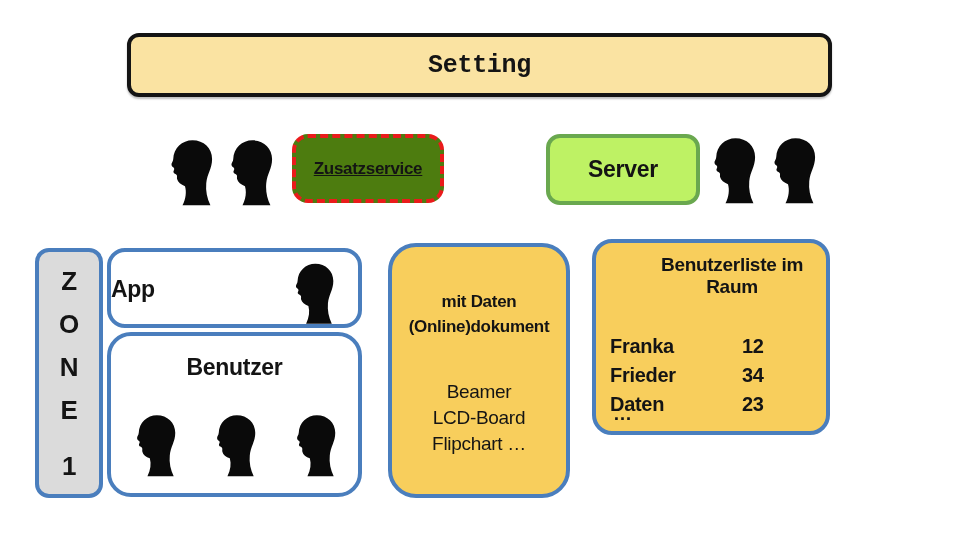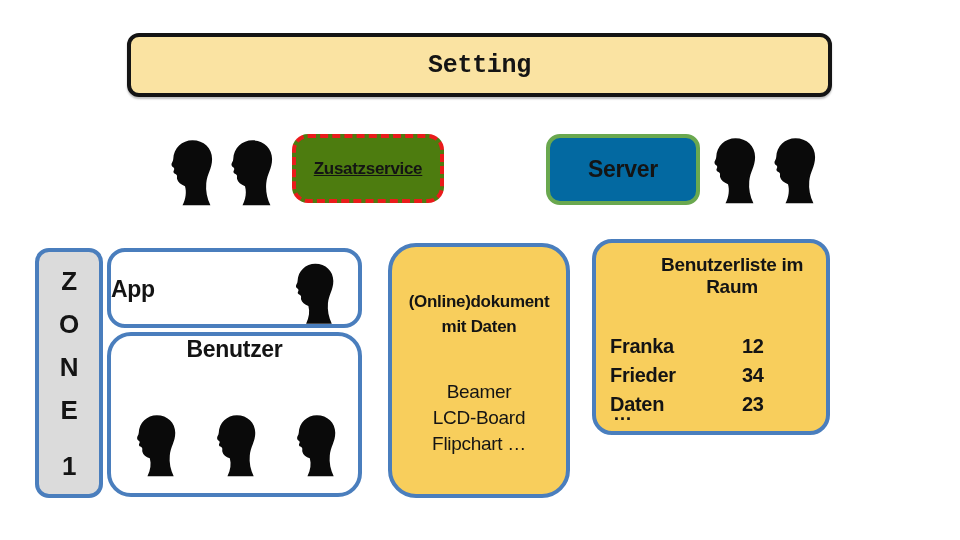--- a/index.html
+++ b/index.html
@@ -21,21 +21,21 @@
     font-family:Liberation Mono, monospace;
   }
   .zusatz-box {
     left:292px; top:134px; width:152px; height:69px;
     background:#4d7c0f;
     border:4px dashed var(--red,#EA1B1B); border-radius:16px;
     font-size:17px; font-weight:700;text-decoration:underline;
   }
   .server-box {
     left:546px; top:134px; width:154px; height:71px;
-    background:#0369a1;
+    background:#bef264;
     border:4px solid var(--green,#6AA84F); border-radius:14px;
     font-size:23px; font-weight:700;
   }
   .zone-box {
     left:35px; top:248px; width:68px; height:250px;
     background:var(--gray,#DBDBDB);
     border:4px solid var(--blue,#4A7EBD); border-radius:14px;
     display:flex; flex-direction:column; align-items:center;
     padding:8px 0 6px 0; font-size:26px; font-weight:700; line-height:43px;
   }
@@ -47,21 +47,21 @@
   .app-label {
     position:absolute; left:0; top:24px; width:255px; text-align:left;
     font-size:23px; font-weight:700;
   }
   .app-head { position:absolute; right:22px; top:9px; }
   .benutzer-box {
     left:107px; top:332px; width:255px; height:165px;
     background:#ffffff; border:4px solid var(--blue,#4A7EBD); border-radius:24px;
     display:flex; flex-direction:column; align-items:center;
   }
-  .benutzer-label { font-size:23px; font-weight:700; }
+  .benutzer-label { margin-top:18px; font-size:23px; font-weight:700; }
   .benutzer-heads {
     margin-top:auto; margin-bottom:14px; width:100%;
     display:flex; justify-content:space-between; padding:0 20px; box-sizing:border-box;
   }
   .dokument-box {
     left:388px; top:243px; width:182px; height:255px;
     background:var(--orange,#F8CE5C);
     border:4px solid var(--blue,#4A7EBD); border-radius:28px;
     text-align:center;
   }
@@ -162,22 +162,22 @@
           <use href="#head"></use>
         </svg>
       <svg class="head-sm">
           <use href="#head"></use>
         </svg>
     </div>
   </div>
 
   <div class="abs dokument-box">
     <div class="dokument-title">
+      <div>mit Daten</div>
       <div>(Online)dokument</div>
-      <div>mit Daten</div>
     </div>
     <div class="dokument-items">
       <div>Beamer</div>
       <div>LCD-Board</div>
       <div>Flipchart …</div>
     </div>
   </div>
 
   <div class="abs liste-box">
     <div class="liste-title">Benutzerliste im Raum</div>

